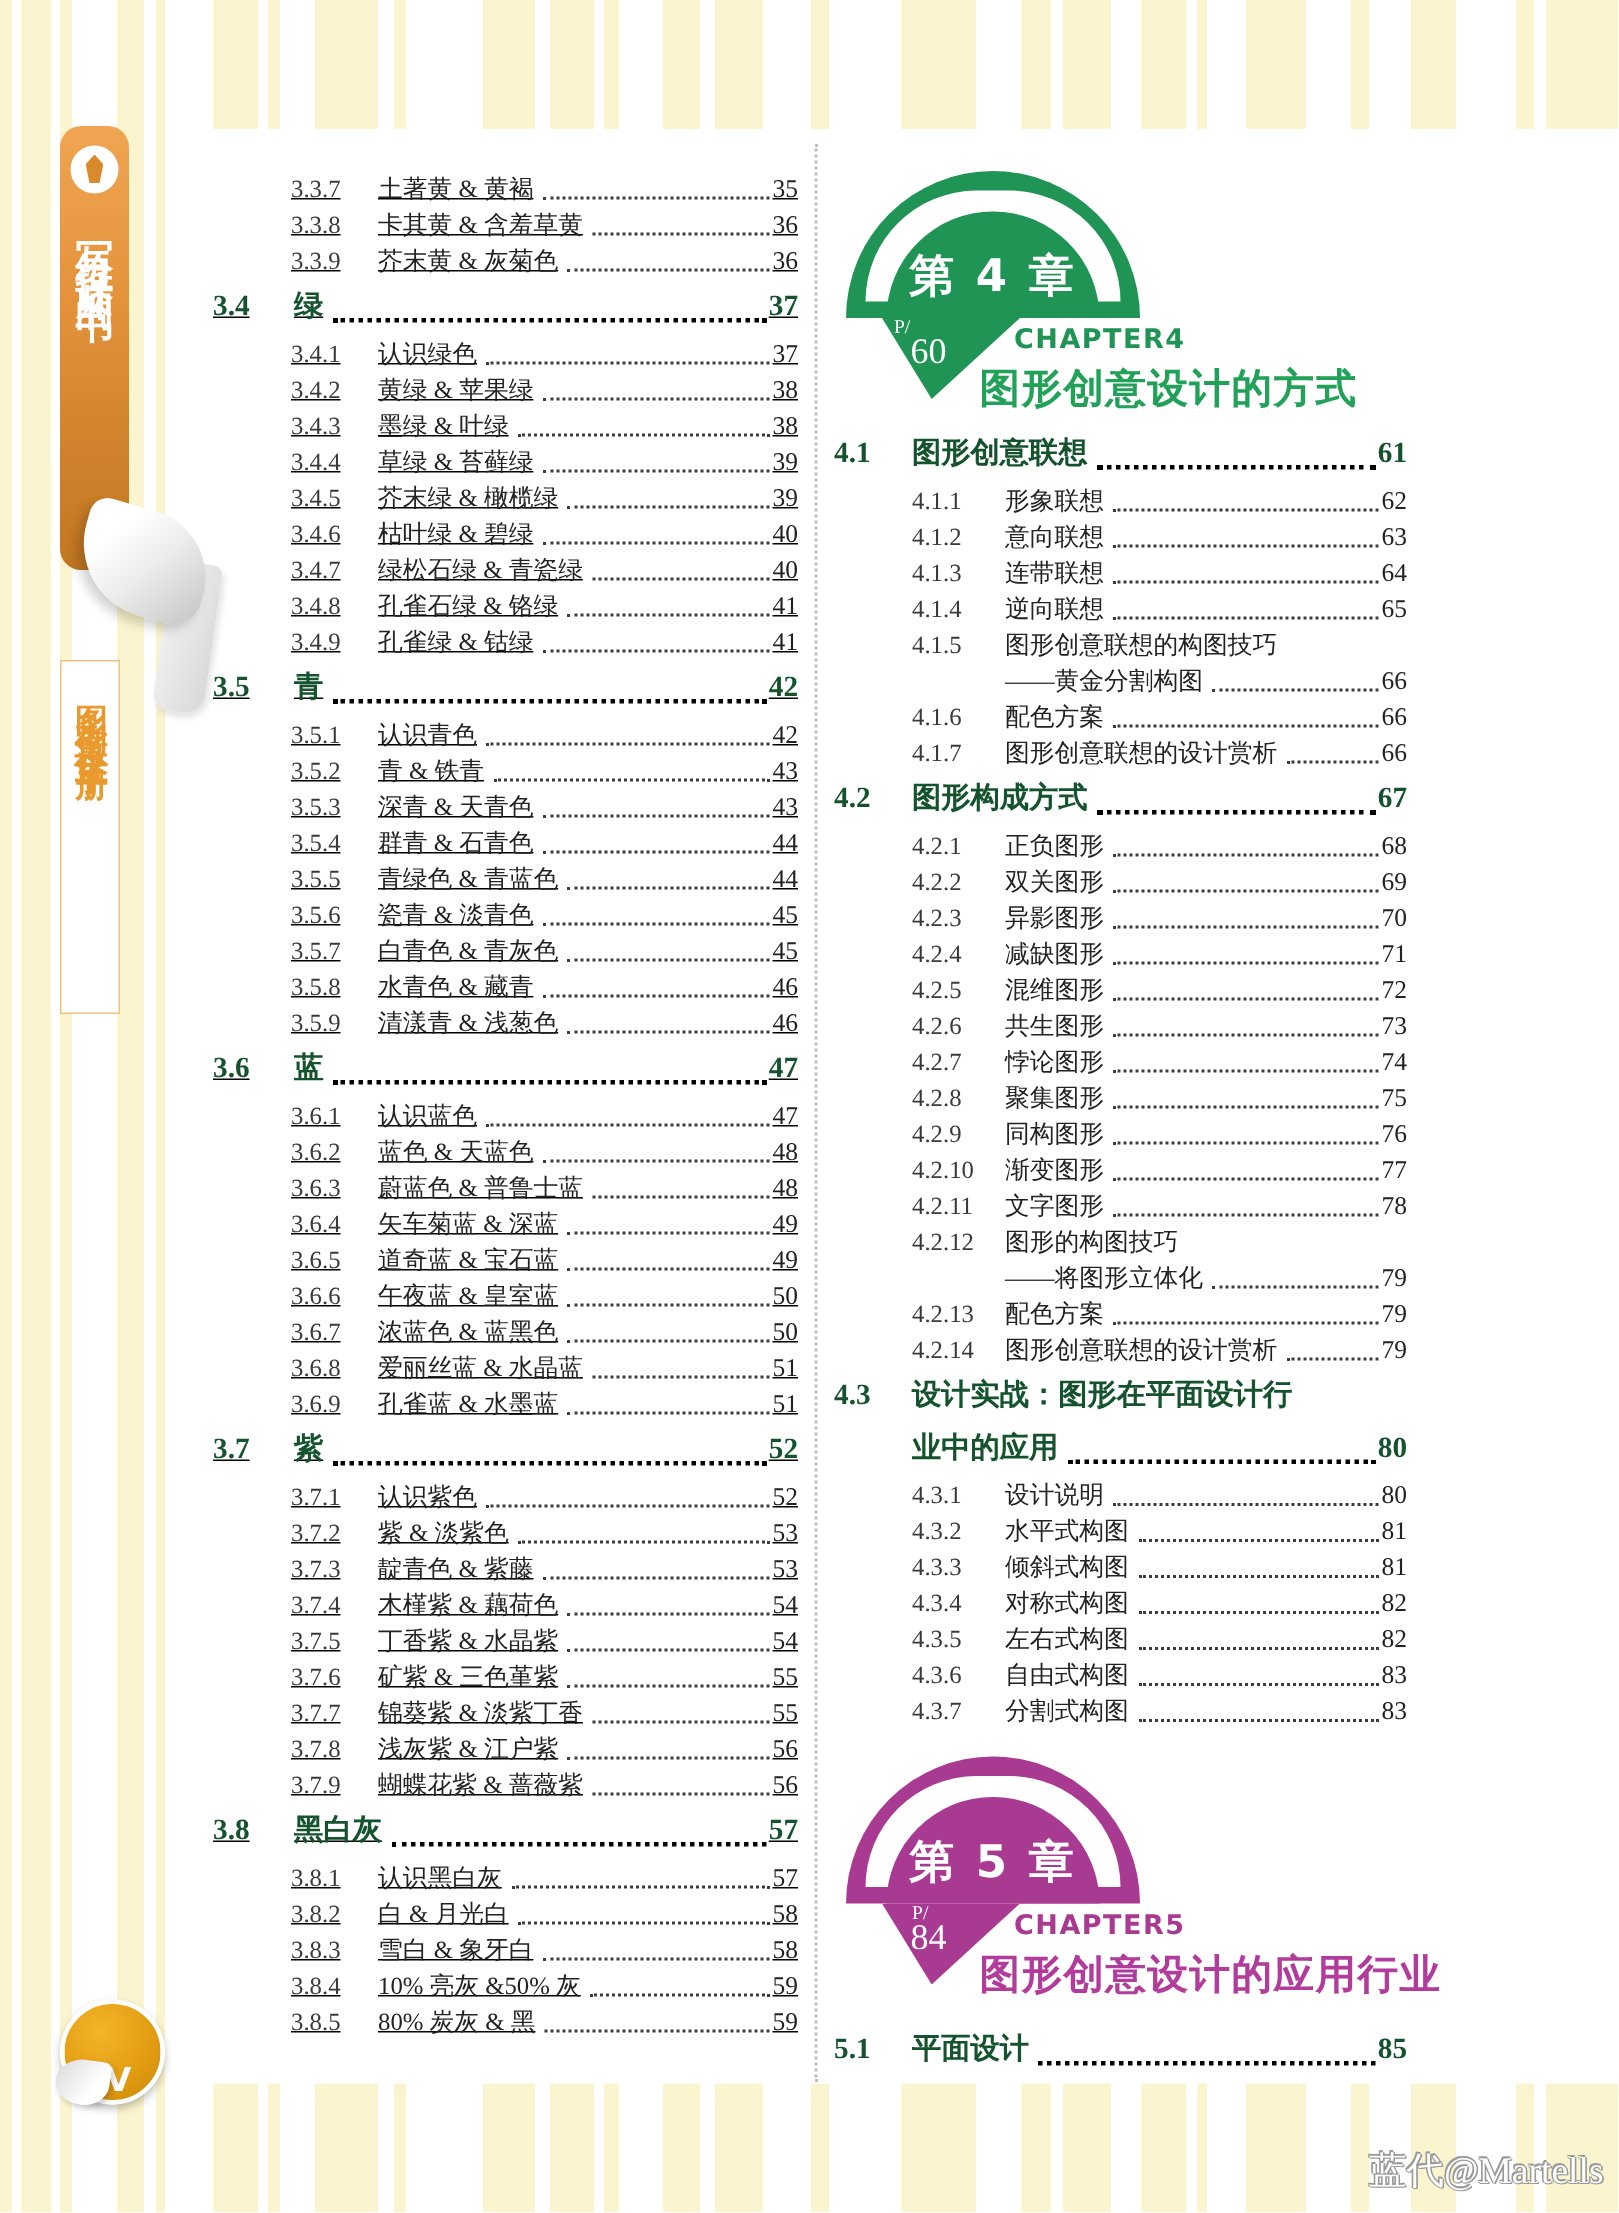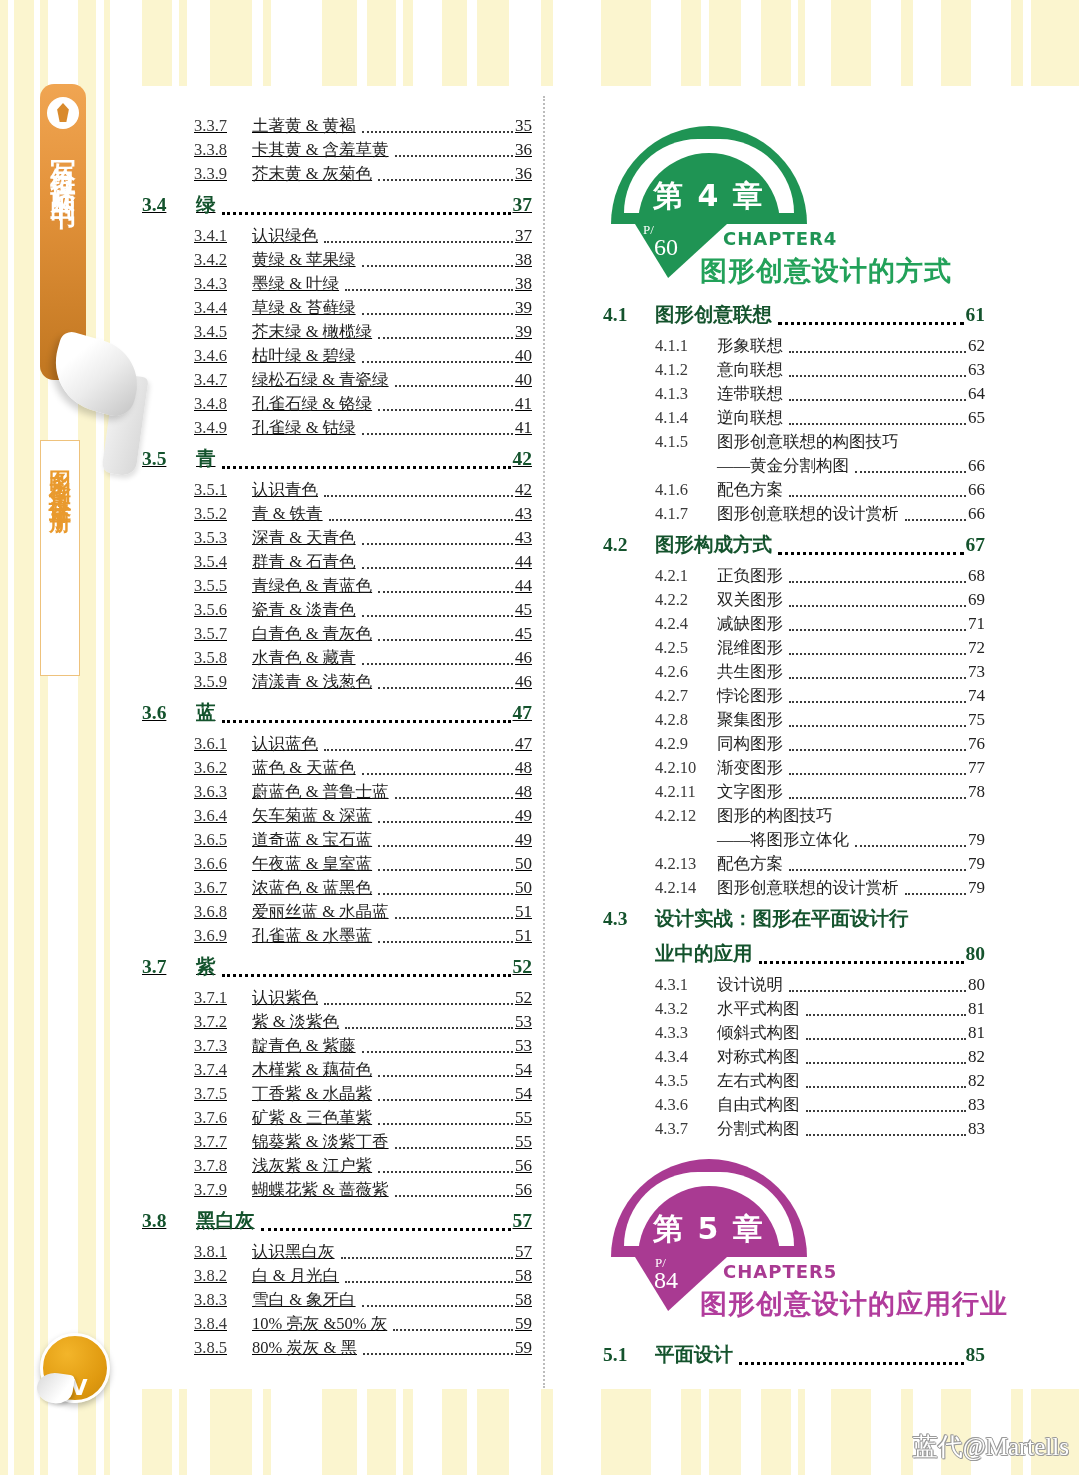--- a/index.html
+++ b/index.html
@@ -63,21 +63,21 @@
   .sticker-curl{position:absolute;left:37px;top:1373px;width:36px;height:30px;z-index:5;
     background:linear-gradient(300deg,#ffffff 30%,#d9d9d9);border-radius:60% 15% 55% 55%;transform:rotate(8deg);
     box-shadow:2px 2px 4px rgba(0,0,0,.2);}
 
   
   .col-divider{position:absolute;left:543px;top:96px;height:1292px;border-left:2px dotted #bcbcbc;}
 
   
   .toc-col{position:absolute;top:114px;}
   .toc-left{left:142px;width:390px;text-decoration:underline;}
-  .toc-right{left:556px;top:124px;width:382px;margin-left:47px;}
+  .toc-right{left:556px;top:112px;width:382px;}
 
   .row{display:flex;align-items:baseline;color:#222;}
   .row.item{font-size:16.5px;line-height:24px;}
   .row.item .num{flex:none;width:58px;margin-left:52px;color:#3a3a3a;}
   .row.section{font-size:19.5px;font-weight:bold;line-height:32px;margin:3px 0;color:#14532d;}
   .row.section .num{flex:none;width:54px;}
   .row .title{flex:none;white-space:nowrap;padding-right:3px;}
   .row .dots{flex:1;min-width:8px;height:0;border-bottom:2px dotted #3c3c3c;align-self:flex-end;margin:0 2px 5px 3px;}
   .row.section .dots{border-bottom:3px dotted #000;margin-bottom:6px;}
   .row .pg{flex:none;font-size:17px;}
@@ -583,20 +583,26 @@
           <span class="pg">68</span>
         </div>
 
         <div class="row item">
           <span class="num">4.2.2</span>
           <span class="title">双关图形</span>
           <span class="dots"></span>
           <span class="pg">69</span>
         </div>
 
+        <div class="row item">
+          <span class="num">4.2.3</span>
+          <span class="title">异影图形</span>
+          <span class="dots"></span>
+          <span class="pg">70</span>
+        </div>
 
         <div class="row item">
           <span class="num">4.2.4</span>
           <span class="title">减缺图形</span>
           <span class="dots"></span>
           <span class="pg">71</span>
         </div>
 
         <div class="row item">
           <span class="num">4.2.5</span>

